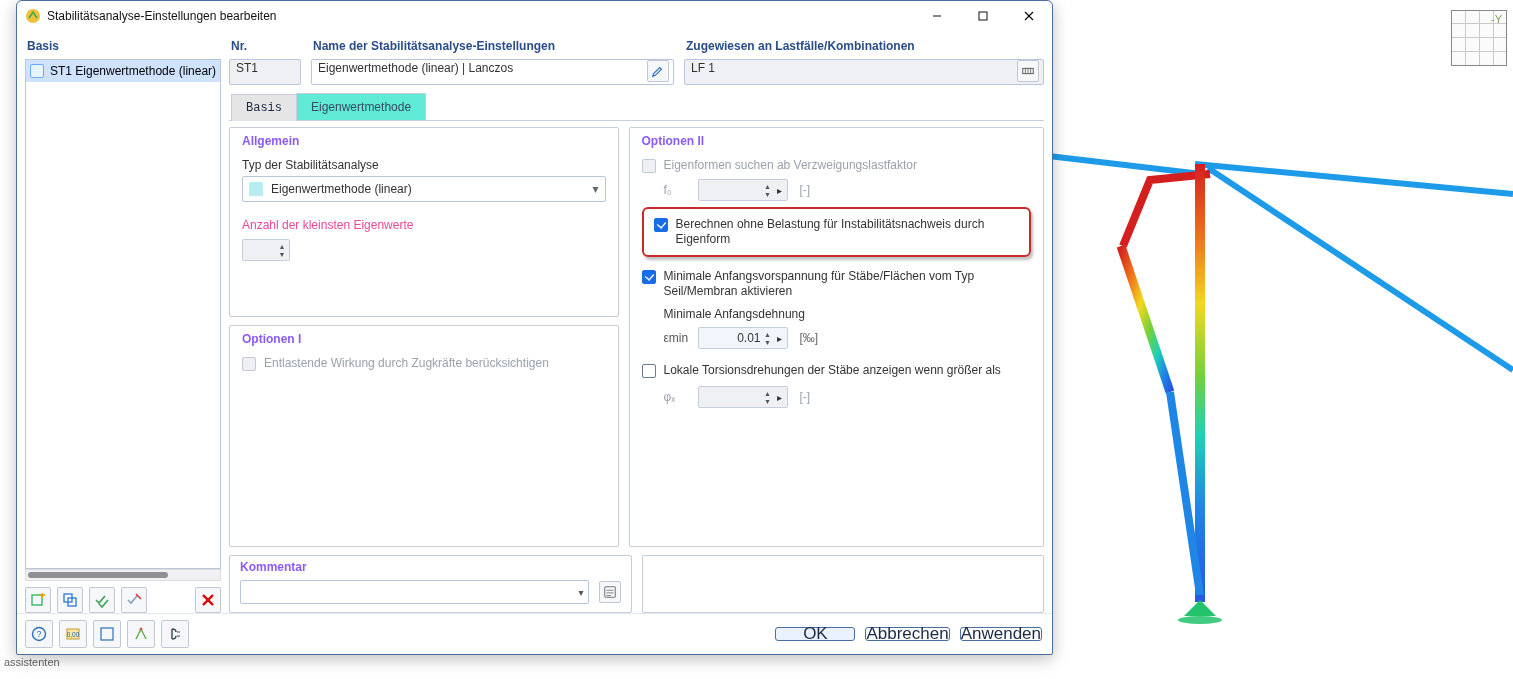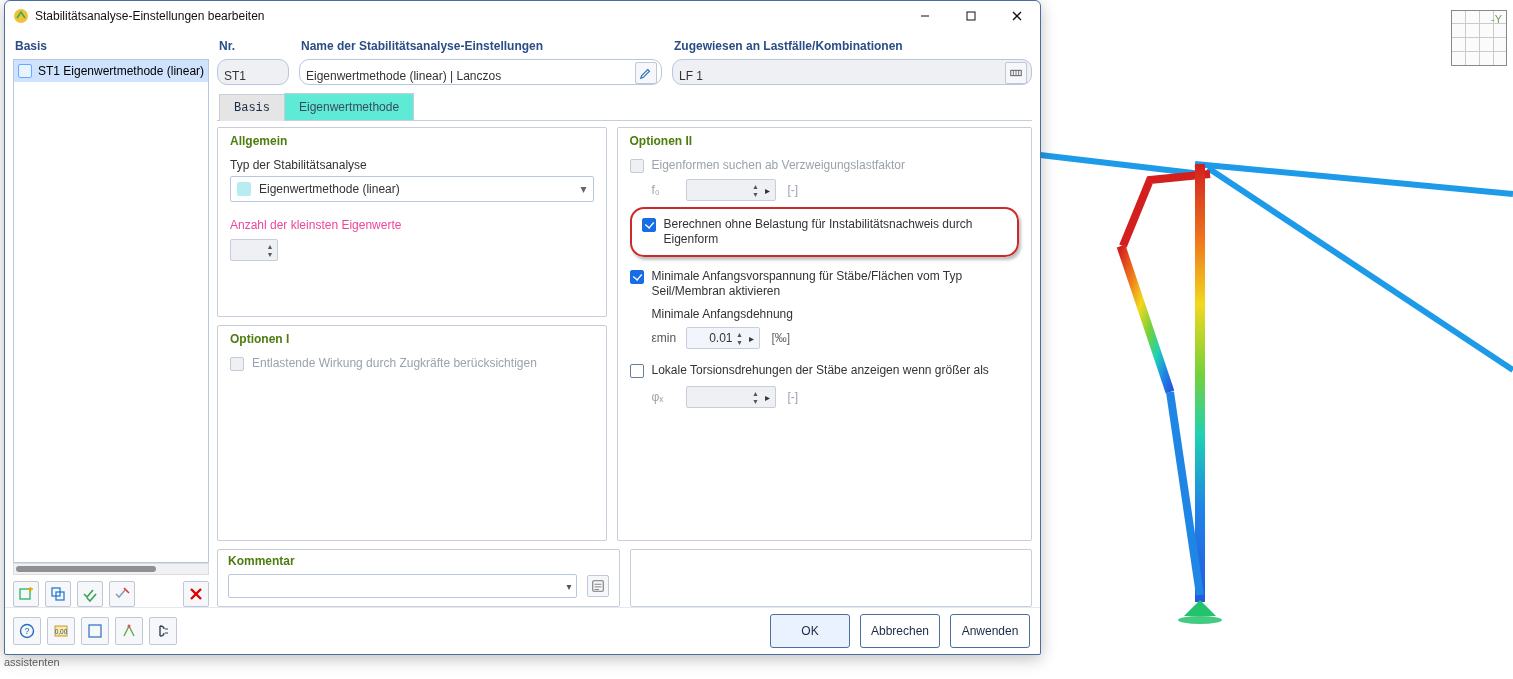--- a/index.html
+++ b/index.html
@@ -6,21 +6,21 @@
   html, body { margin: 0; padding: 0; width: 1513px; height: 679px; background: #fff; overflow: hidden; }
   .app-canvas { position: absolute; inset: 0; background: #fff; }
   
   .bg-svg { position: absolute; top: 0; left: 0; width: 1513px; height: 679px; }
   
   .axis-cube { position: absolute; top: 10px; right: 6px; width: 56px; height: 56px; border: 1px solid #888; background: #fbfbfb; }
   .axis-cube::before { content: ""; position: absolute; inset: 0; background: repeating-linear-gradient(0deg,#0000 0 13px,#aaa 13px 14px), repeating-linear-gradient(90deg,#0000 0 13px,#aaa 13px 14px); opacity: .6; }
   .axis-cube span { position: absolute; right: 4px; top: 2px; font-size: 11px; color: rgb(120,160,95); }
   
   .dialog {
-    position: absolute; left: 4px; top: 0; width: 1037px; height: 655px;
+    position: absolute; left: 16px; top: 0; width: 1037px; height: 655px;
     background: #fff; border: 1px solid #4b6ea0; border-radius: 6px 6px 2px 2px;
     box-shadow: 0 4px 16px rgba(0,0,0,.25);
     display: flex; flex-direction: column;
   }
   .titlebar { height: 30px; display: flex; align-items: center; padding: 0 0 0 8px; }
   .titlebar .app-icon { width: 16px; height: 16px; margin-right: 6px; }
   .titlebar .title { font-size: 12px; color: #111; }
   .titlebar .spacer { flex: 1; }
   .win-btn { width: 46px; height: 30px; display: flex; align-items: center; justify-content: center; }
   .win-btn svg { width: 10px; height: 10px; }
@@ -43,65 +43,65 @@
   .tool-btn svg { width: 16px; height: 16px; }
   .tool-spacer { flex: 1; }
   .tool-btn.red svg { stroke: #d00; fill: #d00; }
   
   .right-area { flex: 1; display: flex; flex-direction: column; gap: 6px; }
   .head-row { display: flex; gap: 10px; }
   .head-block { display: flex; flex-direction: column; }
   .head-block.nr { width: 72px; }
   .head-block.name { flex: 1; }
   .head-block.assign { width: 360px; }
-  .head-input-wrap { display: flex; align-items: flex-end; height: 26px; border: 1px solid #b8c6de; background: #fff; border-radius: 10px; padding: 0 4px; gap: 4px; }
+  .head-input-wrap { display: flex; align-items: flex-start; height: 26px; border: 1px solid #b8c6de; background: #fff; border-radius: 2px; padding: 0 4px; gap: 4px; }
   .head-input-wrap.disabled { background: #eef0f3; }
   .head-input-wrap input { border: none; background: transparent; font-size: 12px; flex: 1; outline: none; color: #333; }
   .mini-btn { width: 22px; height: 22px; border: 1px solid #bfc8d4; background: #f5f7fa; display: flex; align-items: center; justify-content: center; border-radius: 2px; margin-left: 4px; }
   
   .tab-strip { display: flex; border-bottom: 1px solid #c6cedb; padding-left: 2px; }
   .tab { padding: 6px 14px 6px; font-size: 12px; color: #3b4a63; background: #5eead4; border: 1px solid #c6cedb; border-bottom: none; margin-right: -1px; margin-top: 2px; }
   .tab.active { background: #e5e5e5; color: #1b2a46; position: relative; top: 1px; font-family: Liberation Mono, monospace; }
   .tab-content-wrap { flex: 1; display: flex; flex-direction: column; gap: 8px; }
   .two-col { flex: 1; display: flex; gap: 10px; }
   .panel { flex: 1; border: 1px solid #c6cedb; background: #fff; border-radius: 2px; padding: 10px 12px; }
-  .panel-h { font-size: 12px; color: #4d7c0f; font-weight: 600; margin: -4px 0 10px 0; }
+  .panel-h { font-size: 12px; color: #8b5cf6; font-weight: 600; margin: -4px 0 10px 0; }
   .form-label { font-size: 12px; color: #333; margin-bottom: 4px; display: block; }
   .form-label.disabled { color: #ec4899; }
   .select-wrap { height: 26px; border: 1px solid #b8c6de; background: #fff; border-radius: 2px; display: flex; align-items: center; padding: 0 6px; font-size: 12px; color: #333; }
   .select-wrap .sq { width: 14px; height: 14px; background: #b7ecf0; margin-right: 8px; border-radius: 2px; flex-shrink: 0; }
   .select-wrap .chev { margin-left: auto; color: #666; }
   .spinner { width: 48px; height: 22px; border: 1px solid #c6cedb; background: #eef0f3; border-radius: 2px; display: inline-flex; align-items: center; justify-content: flex-end; padding: 0 2px; font-size: 12px; color: #333; position: relative; }
   .spinner.enabled { background: #f2f6fc; }
   .spinner .spin-btns { display: flex; flex-direction: column; margin-left: 2px; }
   .spinner .spin-btns span { width: 10px; height: 8px; display: flex; align-items: center; justify-content: center; font-size: 7px; color: #555; }
   .spinner .step { width: 10px; height: 20px; margin-left: 2px; font-size: 10px; color: #333; display: flex; align-items: center; justify-content: center; }
   .chk-row { display: flex; align-items: flex-start; gap: 8px; margin-bottom: 8px; }
   .chk { width: 14px; height: 14px; border: 1px solid #6b7c95; border-radius: 2px; background: #fff; flex-shrink: 0; margin-top: 1px; position: relative; }
   .chk.checked { background: #176de6; border-color: #176de6; }
   .chk.checked::after { content: ""; position: absolute; left: 2px; top: -1px; width: 7px; height: 10px; border: solid #fff; border-width: 0 2px 2px 0; transform: rotate(40deg) scale(.65); }
   .chk.disabled { border-color: #c2cad5; background: #eef0f3; }
   .chk-label { font-size: 12px; color: #333; line-height: 15px; }
   .chk-label.disabled { color: #9aa2ad; }
   
-  .hl-box { border: 2px solid #cc2a2a; border-radius: 14px; box-shadow: 2px 3px 3px rgba(0,0,0,.25); padding: 8px 10px; margin: 6px 0 12px 0; }
+  .hl-box { border: 2px solid #cc2a2a; border-radius: 6px; box-shadow: 2px 3px 3px rgba(0,0,0,.25); padding: 8px 10px; margin: 6px 0 12px 0; }
   .sub-indent { margin-left: 22px; margin-top: 4px; }
   .inline-row { display: flex; align-items: center; gap: 6px; margin-top: 6px; }
   .inline-row .var { font-size: 12px; color: #555; width: 28px; }
   .unit { font-size: 12px; color: #666; margin-left: 6px; }
   
   .kommentar-row { display: flex; gap: 10px; }
   .kommentar-row .panel { padding: 8px 10px; }
   .combo { height: 24px; border: 1px solid #b8c6de; background: #fff; border-radius: 2px; display: flex; align-items: center; padding: 0 4px; }
   .combo .chev { margin-left: auto; font-size: 10px; color: #555; }
   
   .bottom-bar { display: flex; align-items: center; padding: 6px 10px 6px 8px; gap: 6px; border-top: 1px solid #e4e8ef; }
   .bottom-bar .tool-btn { width: 28px; height: 28px; }
   .bottom-bar .right { margin-left: auto; display: flex; gap: 10px; }
-  .btn { min-width: 80px; height: 34px; border: 1px solid #4b6ea0; background: #fff; border-radius: 3px; font-size: 12px; color: #1b2a46; display: flex; align-items: center; justify-content: center; }
+  .btn { min-width: 80px; height: 14px; border: 1px solid #4b6ea0; background: #fff; border-radius: 3px; font-size: 17px; color: #1b2a46; display: flex; align-items: center; justify-content: center; }
   .btn.primary { background: #eaf2ff; }
   
   .under-texts { position: absolute; font-size: 11px; color: #666; }
 </style>
 </head>
 <body>
 
 <div class="app-canvas">
 
   <svg class="bg-svg" viewBox="0 0 1513 679">
@@ -326,21 +326,21 @@
                 </div>
 
                 <div class="chk-row">
                   <div class="chk checked"></div>
                   <div class="chk-label">Minimale Anfangsvorspannung für Stäbe/Flächen vom Typ Seil/Membran aktivieren</div>
                 </div>
                 <div class="sub-indent">
                   <div class="form-label">Minimale Anfangsdehnung</div>
                   <div class="inline-row">
                     <span class="var">εmin</span>
-                    <div class="spinner enabled" style="width:74px;">
+                    <div class="spinner enabled" style="width:90px;">
                       <span>0.01</span>
                       <div class="spin-btns">
                           <span>▲</span>
                           <span>▼</span>
                         </div>
                       <div class="step">▸</div>
                     </div>
                     <span class="unit">[‰]</span>
                   </div>
                 </div>

